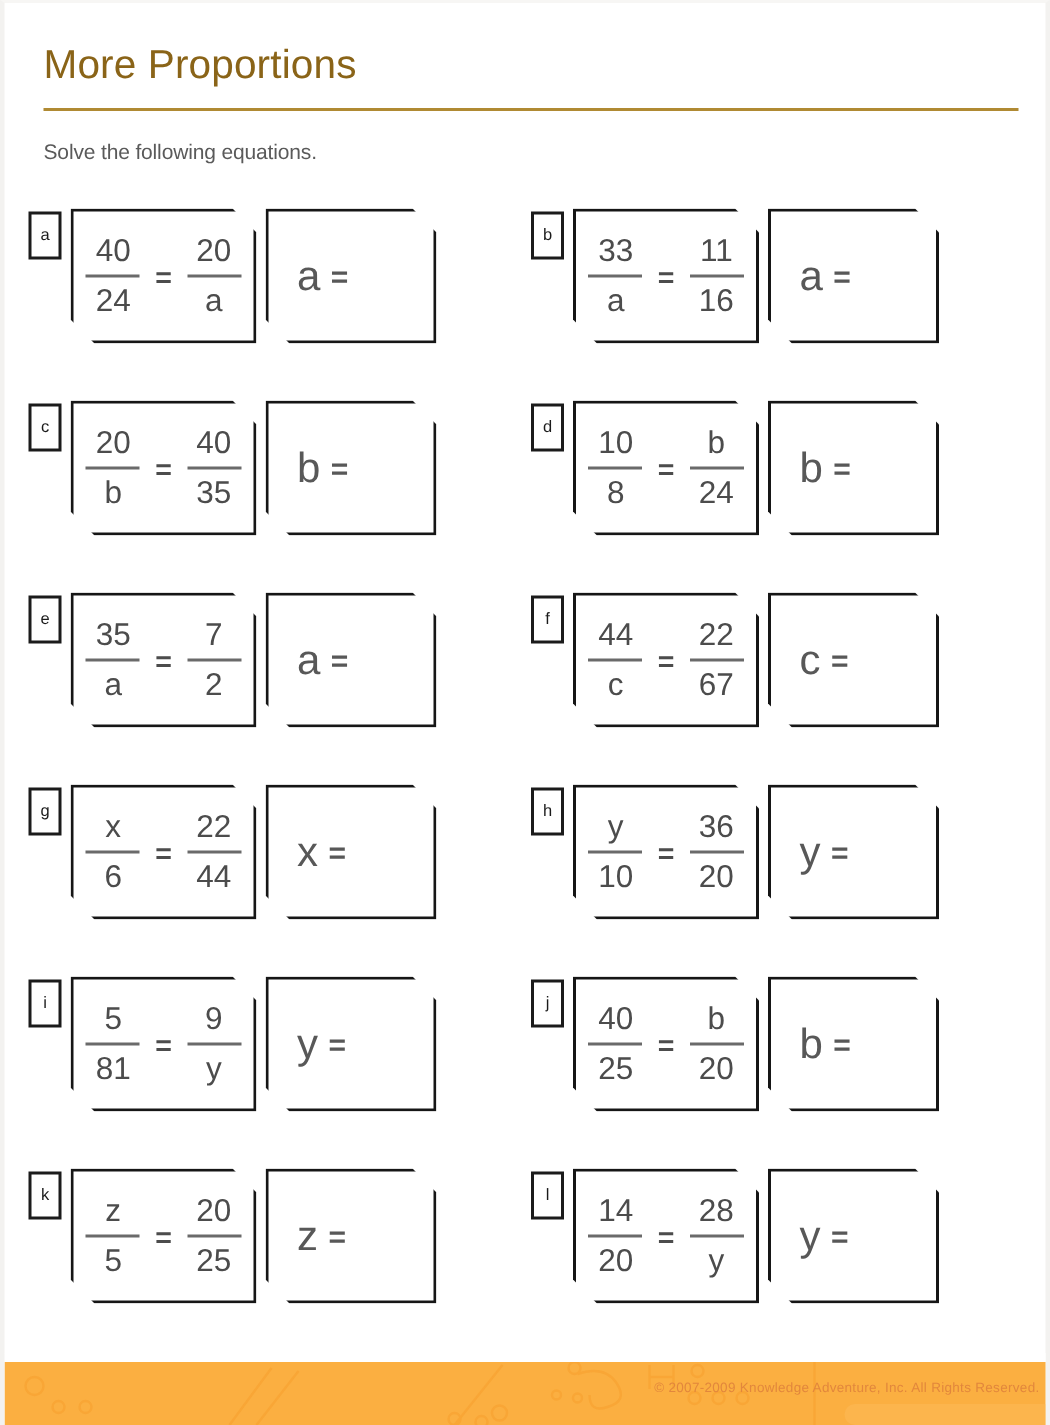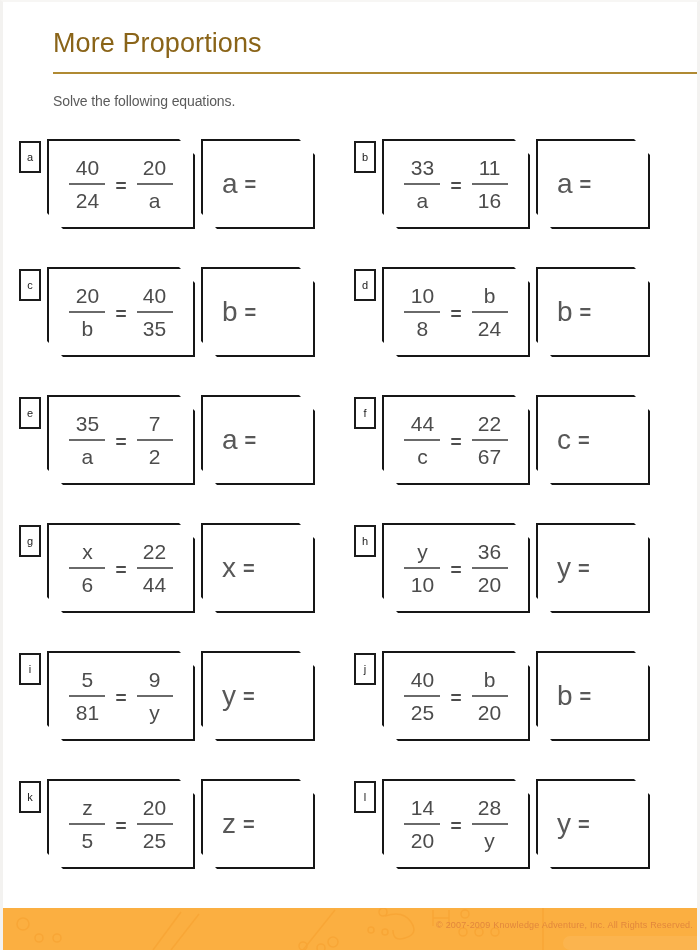--- a/index.html
+++ b/index.html
@@ -24,21 +24,20 @@
     background: #ffffff;
     border-left: 3px solid #f3f2f0;
     border-right: 3px solid #f3f2f0;
     border-top: 2px solid #f7f6f4;
     overflow: hidden;
   }
 
   
   #header {
     padding: 24px 26px 0 26px;
-    margin-left: 24px;
   }
 
   #worksheet-title {
     font-size: 27px;
     font-weight: normal;
     color: #8a6418;
     letter-spacing: 0.1px;
     line-height: 34px;
   }
 
@@ -101,21 +100,21 @@
     left: 0; top: 0; right: 0; bottom: 0;
     background: #ffffff;
     -webkit-clip-path: polygon(0 0, calc(100% - 16px) 0, 100% 16px, 100% 100%, 16px 100%, 0 calc(100% - 16px));
     clip-path: polygon(0 0, calc(100% - 16px) 0, 100% 16px, 100% 100%, 16px 100%, 0 calc(100% - 16px));
     display: flex;
     align-items: center;
     justify-content: center;
   }
 
   .eq-box {
-    width: 148px;
+    width: 124px;
     height: 90px;
     margin-left: 6px;
     flex: 0 0 auto;
   }
 
   .eq-box .cut-box-inner { inset: 2px; }
 
   .ans-box {
     width: 114px;
     height: 90px;

